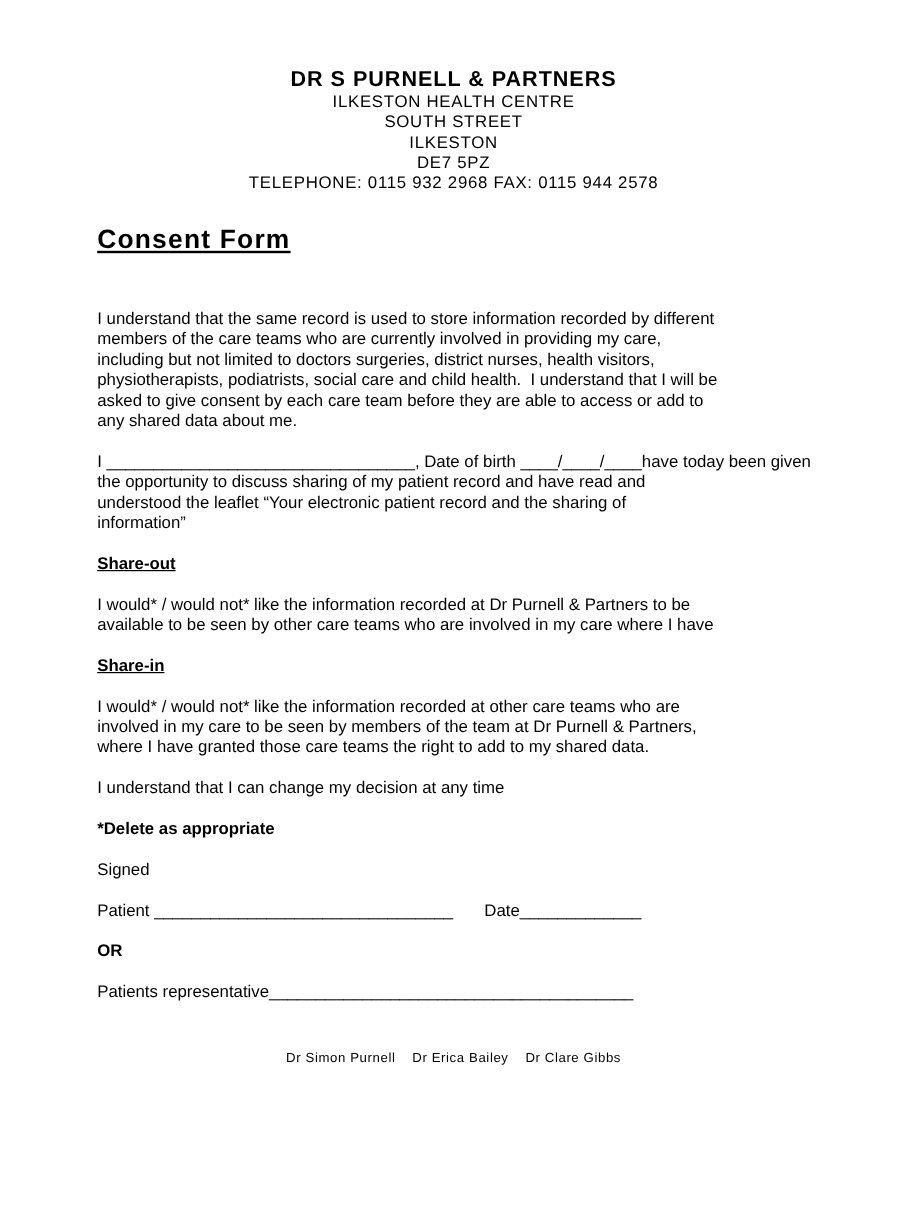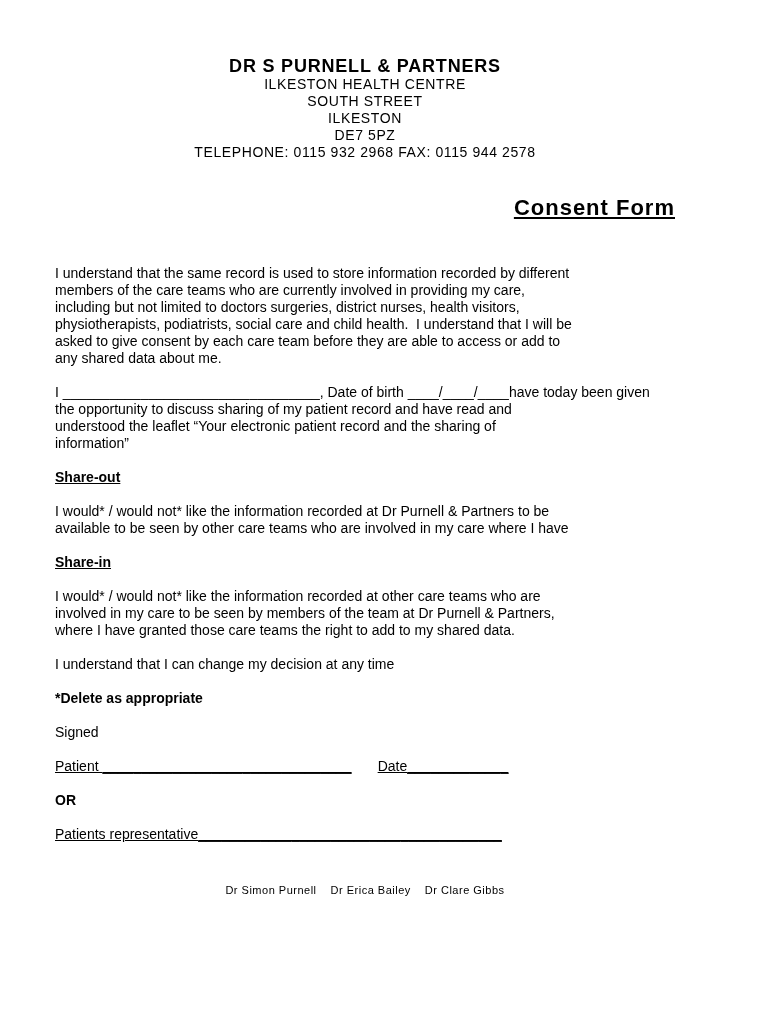--- a/index.html
+++ b/index.html
@@ -8,62 +8,62 @@
     background: #ffffff;
     color: #000000;
   }
   .page {
     position: relative;
     width: 730px;
     height: 1024px;
     background: #ffffff;
     font-family: "Liberation Sans", "DejaVu Sans", sans-serif;
     box-sizing: border-box;
-    padding: 57px 55px 0 55px;
+    padding: 57px 55px 0 81px;
     overflow: hidden;
   }
   
   .letterhead {
     text-align: center;
     line-height: 17px;
     font-size: 14px;
     letter-spacing: 0.6px;
   }
   .practice-name {
     font-weight: bold;
     font-size: 18px;
     letter-spacing: 0.8px;
     line-height: 19px;
   }
   
   .doc-title {
-    text-align: right;
+    text-align: left;
     font-size: 22px;
     font-weight: bold;
     letter-spacing: 1px;
     text-decoration: underline;
-    margin-top: 34px;
+    margin-top: 26px;
     line-height: 26px;
   }
   
   .body-text {
     margin-top: 44px;
     font-size: 14px;
     line-height: 17px;
   }
   .block { margin: 0 0 17px 0; }
   .line { white-space: pre; }
   .section-heading {
     font-weight: bold;
     text-decoration: underline;
     white-space: pre;
   }
   .bold { font-weight: bold; }
   .blank { white-space: pre; }
-  .sig-row { white-space: pre; text-decoration: underline; }
+  .sig-row { white-space: pre; }
   .date-group { margin-left: 26px; }
   
   .doctors-footer {
     margin-top: 39px;
     text-align: center;
     font-size: 11px;
     letter-spacing: 0.5px;
     display: flex;
     justify-content: center;
     gap: 14px;

